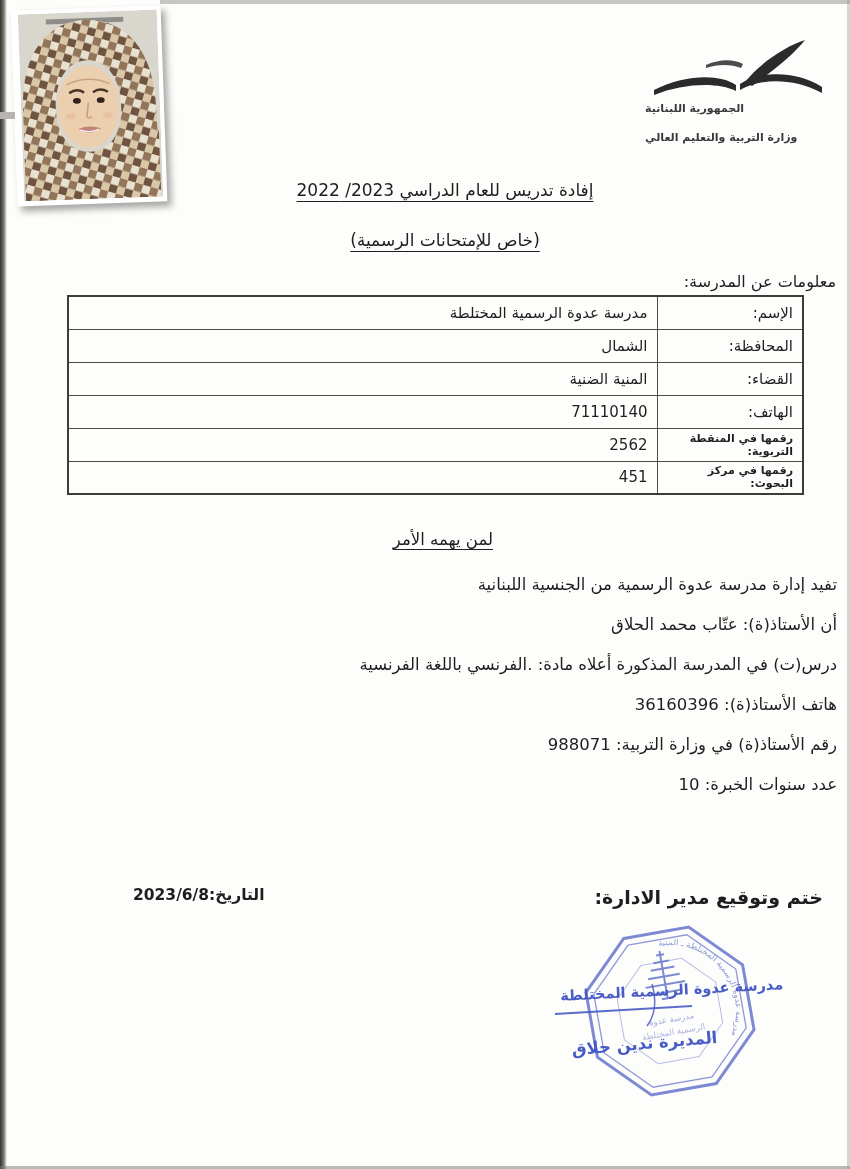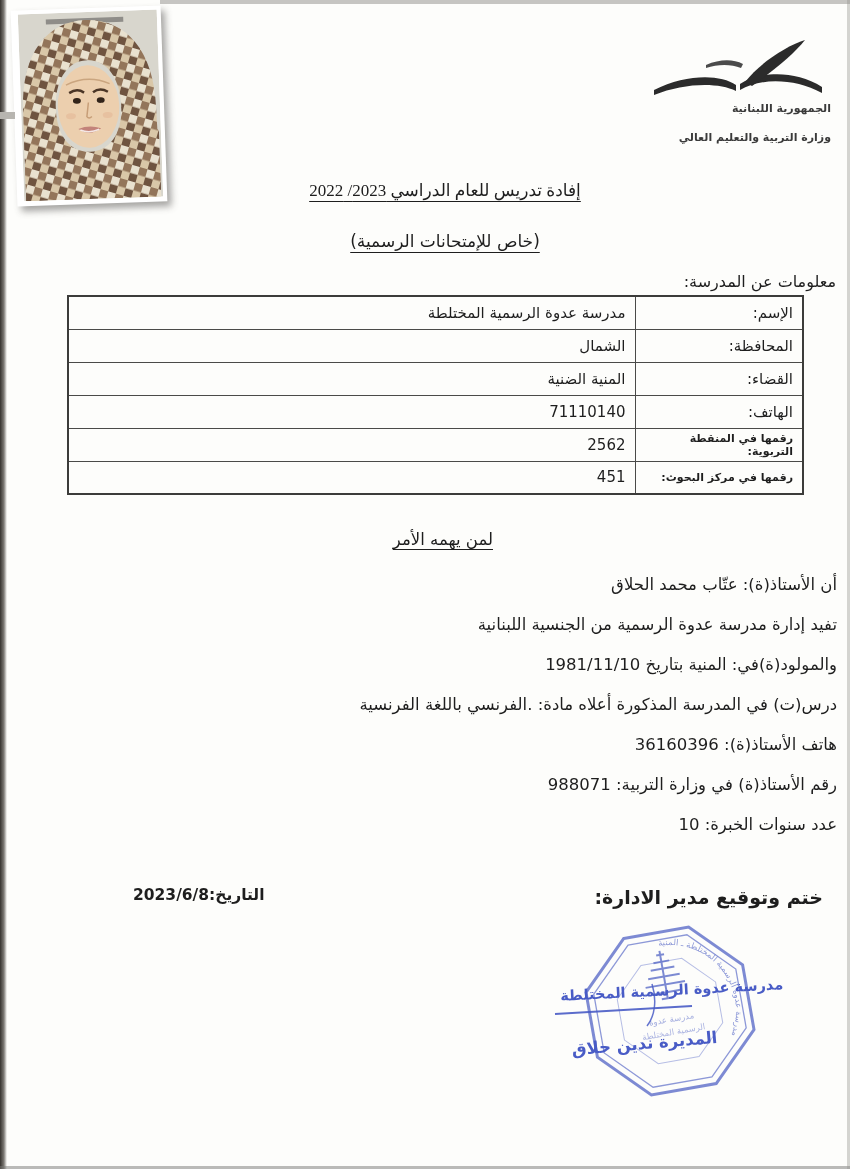--- a/index.html
+++ b/index.html
@@ -19,41 +19,41 @@
 
   .photo{
     position:absolute; left:14px; top:8px; width:150px; height:196px;
     background:#fff; padding:4px 4px 5px 7px; box-sizing:border-box;
     transform:rotate(-2deg); transform-origin:center;
     box-shadow:4px 5px 7px rgba(60,58,55,.45);
     z-index:4;
   }
   .photo svg{display:block;width:100%;height:100%;}
 
-  .logo{position:absolute; left:645px; top:38px; width:186px; text-align:right;}
+  .logo{position:absolute; left:645px; top:38px; width:186px; text-align:left;}
   .logo svg{display:block;margin:0 auto;}
   .logo .l1{font-size:11px; font-weight:600; color:#3a3a3a; margin-top:2px; letter-spacing:.5px;}
   .logo .l2{font-size:11px; font-weight:600; color:#3a3a3a; margin-top:16px; letter-spacing:.5px;}
 
   .title-wrap{position:absolute; top:180px; left:40px; right:0; text-align:center; direction:rtl;}
-  .doc-title{font-size:17px; text-decoration:underline; text-underline-offset:5px; text-decoration-thickness:1px;font-family:Liberation Serif, serif;}
+  .doc-title{font-size:17px; text-decoration:underline; text-underline-offset:5px; text-decoration-thickness:1px;}
   .doc-subtitle{font-size:17px; margin-top:30px; text-decoration:underline; text-underline-offset:5px; text-decoration-thickness:1px;}
 
   .section-heading{position:absolute; top:254px; right:14px; font-size:16px; direction:rtl;margin-top:18px;}
 
   table.school{
     position:absolute; top:295px; left:67px; width:737px;
     border-collapse:collapse; direction:rtl;
   }
   table.school td{
     border:1px solid #4a4a48; height:33px; vertical-align:middle;
     padding:2px 9px; box-sizing:border-box;
   }
   table.school{border:2px solid #3c3c3a;}
-  td.lbl{width:168px; font-size:15px; text-align:right;}
+  td.lbl{width:146px; font-size:15px; text-align:right;}
   td.lbl.small{font-size:11px; font-weight:bold;}
   td.val{font-size:15px; text-align:right;}
 
   .letter-heading{
     position:absolute; top:530px; right:357px; font-size:16.5px; direction:rtl;
     text-decoration:underline; text-underline-offset:4px; text-decoration-thickness:1px;
   }
   .letter{position:absolute; top:574px; right:13px; left:13px; direction:rtl; text-align:right;}
   .letter .line{font-size:16.5px; line-height:22px; margin-bottom:18px;}
 
@@ -147,23 +147,22 @@
       </tr>
       <tr>
         <td class="lbl small">رقمها في مركز البحوث:</td>
         <td class="val">451</td>
       </tr>
     </tbody>
   </table>
 
   <div class="letter-heading">لمن يهمه الأمر</div>
   <div class="letter">
+    <div class="line">تفيد إدارة  مدرسة عدوة الرسمية  من الجنسية اللبنانية</div>
     <div class="line">أن الأستاذ(ة): عتّاب محمد الحلاق</div>
-    <div class="line">تفيد إدارة  مدرسة عدوة الرسمية  من الجنسية اللبنانية</div>
-    <div class="line">والمولود(ة)في: المنية  بتاريخ 1981/11/10</div>
     <div class="line">درس(ت) في المدرسة المذكورة أعلاه مادة: .الفرنسي  باللغة  الفرنسية</div>
     <div class="line">هاتف الأستاذ(ة): 36160396</div>
     <div class="line">رقم الأستاذ(ة) في وزارة التربية: 988071</div>
     <div class="line">عدد سنوات الخبرة: 10</div>
   </div>
 
   <div class="stamp-label">ختم وتوقيع مدير الادارة:</div>
   <div class="date-label">التاريخ:2023/6/8</div>
 
   <div class="stamp">

